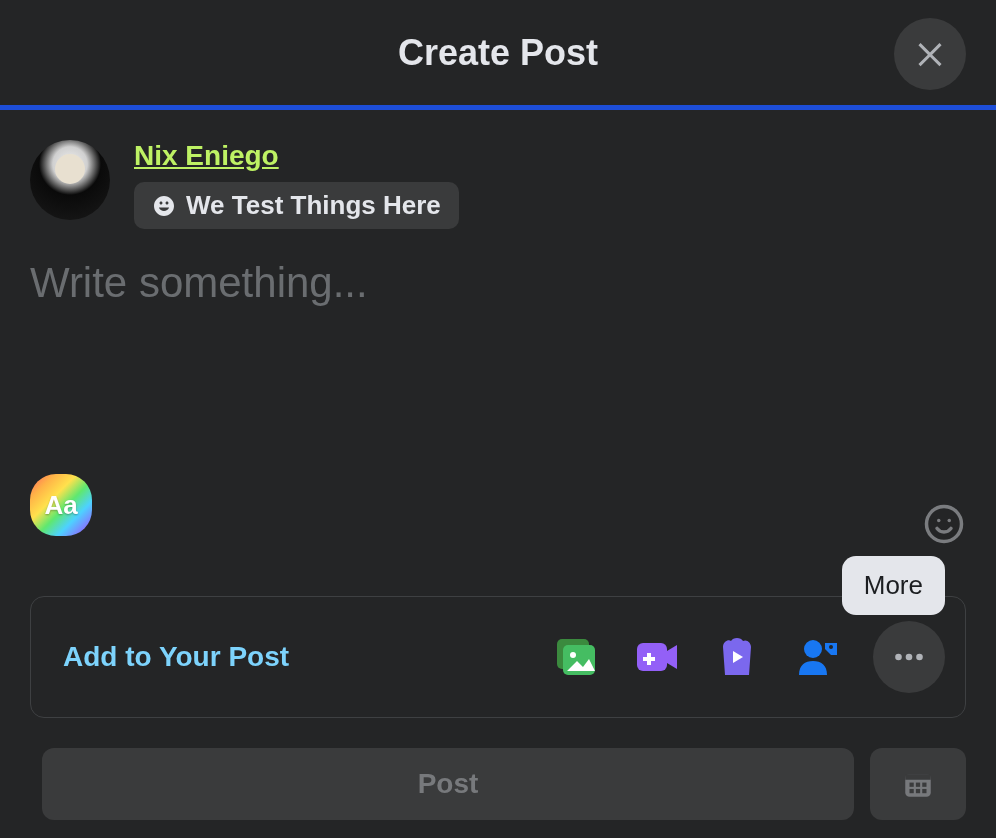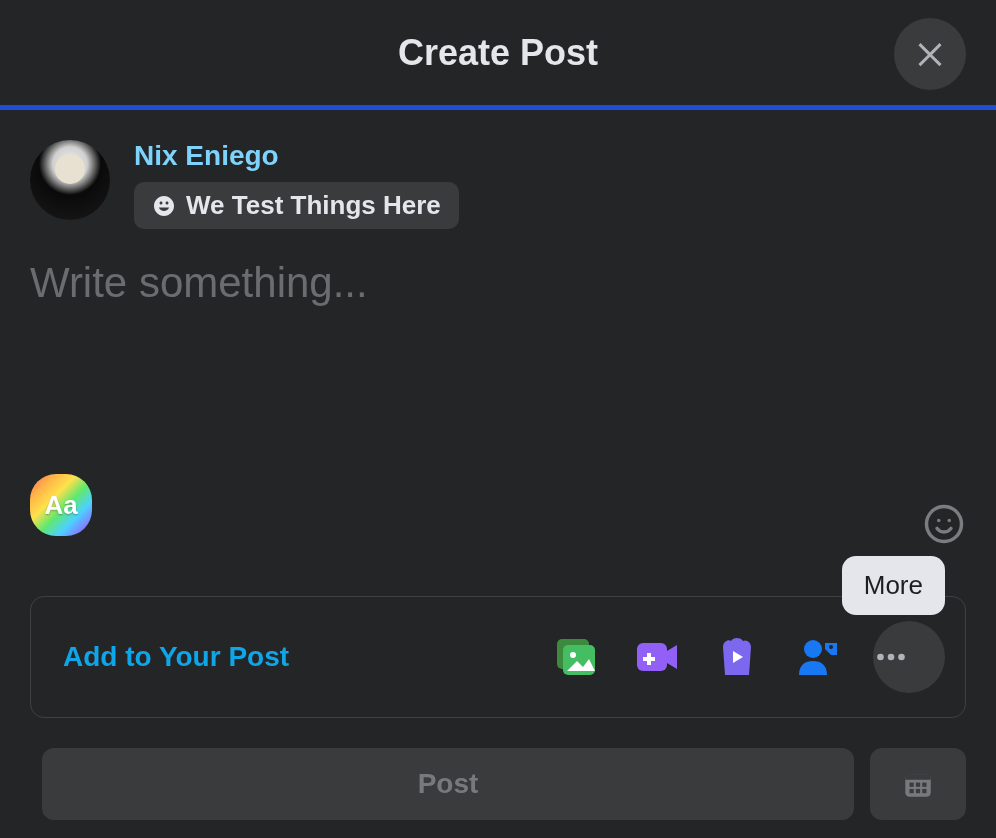--- a/index.html
+++ b/index.html
@@ -78,21 +78,22 @@
       transform: translateX(-50%);
     }
     .user-meta {
       display: flex;
       flex-direction: column;
       gap: 10px;
     }
     .user-name {
       font-size: 28px;
       font-weight: 600;
-      color: #7dd3fc;
+      color: #bef264;
+      text-decoration: underline;
     }
     .audience-chip {
       display: inline-flex;
       align-items: center;
       gap: 10px;
       background: #3a3b3c;
       border-radius: 10px;
       padding: 8px 18px;
       width: fit-content;
       cursor: pointer;
@@ -168,21 +169,21 @@
       border: 1px solid #3e4042;
       border-radius: 14px;
       padding: 24px 20px 24px 32px;
       display: flex;
       align-items: center;
       justify-content: space-between;
     }
     .addons-label {
       font-size: 28px;
       font-weight: 600;
-      color: #0ea5e9;
+      color: #7dd3fc;
     }
     .addons-icons {
       display: flex;
       align-items: center;
       gap: 32px;
     }
     .addon-icon {
       width: 48px;
       height: 48px;
       display: flex;
@@ -191,20 +192,21 @@
       cursor: pointer;
     }
     .more-wrap {
       position: relative;
       width: 72px;
       height: 72px;
       border-radius: 50%;
       background: #3a3b3c;
       display: flex;
       align-items: center;
+      justify-content: center;
       cursor: pointer;
     }
     .more-wrap svg {
       width: 36px;
       height: 36px;
       fill: #b0b3b8;
     }
     .tooltip {
       position: absolute;
       bottom: 100%;

